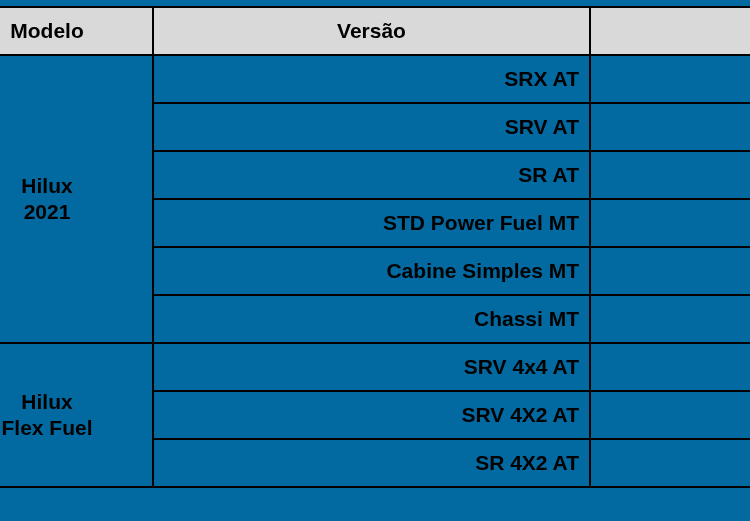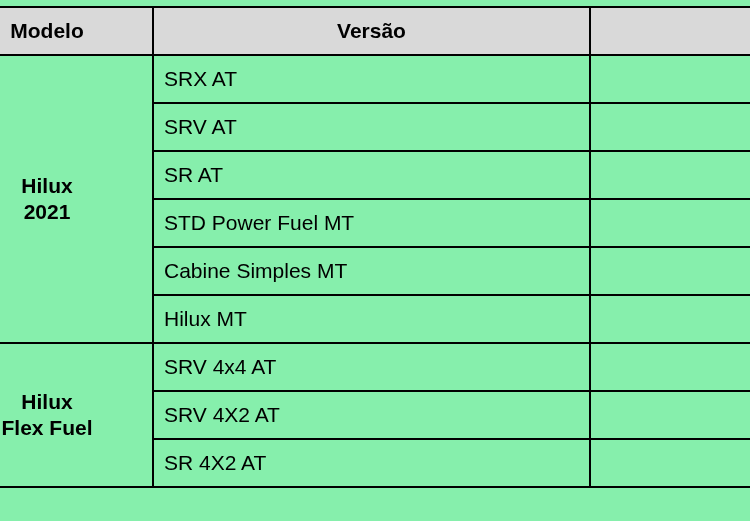--- a/index.html
+++ b/index.html
@@ -10,21 +10,21 @@
   body {
     width: 750px;
     height: 521px;
     overflow: hidden;
     font-family: "Liberation Sans", sans-serif;
   }
   .sheet {
     position: relative;
     width: 750px;
     height: 521px;
-    background: #86efac;
+    background: #0369a1;
   }
   table.price-table {
     border-collapse: collapse;
     table-layout: fixed;
     
     position: absolute;
     left: -60px;
     top: 6px;
     width: 960px;
   }
@@ -54,22 +54,22 @@
 
   td.model-cell {
     font-weight: bold;
     text-align: center;
     font-size: 21px;
     line-height: 1.25;
     border-top-width: 3px;
     border-bottom-width: 3px;
   }
   td.version-cell {
-    text-align: left;
-    font-weight: normal;
+    text-align: right;
+    font-weight: bold;
   }
   td.price-cell {
     text-align: right;
     padding-right: 14px;
     font-weight: normal;
     white-space: nowrap;
   }
   .model-line { display: block; }
 </style>
 </head>
@@ -108,21 +108,21 @@
       </tr>
       <tr>
         <td class="version-cell">STD Power Fuel MT</td>
         <td class="price-cell">R$ 169.990,00</td>
       </tr>
       <tr>
         <td class="version-cell">Cabine Simples MT</td>
         <td class="price-cell">R$ 149.990,00</td>
       </tr>
       <tr>
-        <td class="version-cell">Hilux MT</td>
+        <td class="version-cell">Chassi MT</td>
         <td class="price-cell">R$ 139.990,00</td>
       </tr>
 
       <tr>
         <td class="model-cell" rowspan="3">
           <span class="model-line">Hilux</span>
           <span class="model-line">Flex Fuel</span>
         </td>
         <td class="version-cell">SRV 4x4 AT</td>
         <td class="price-cell">R$ 189.990,00</td>

